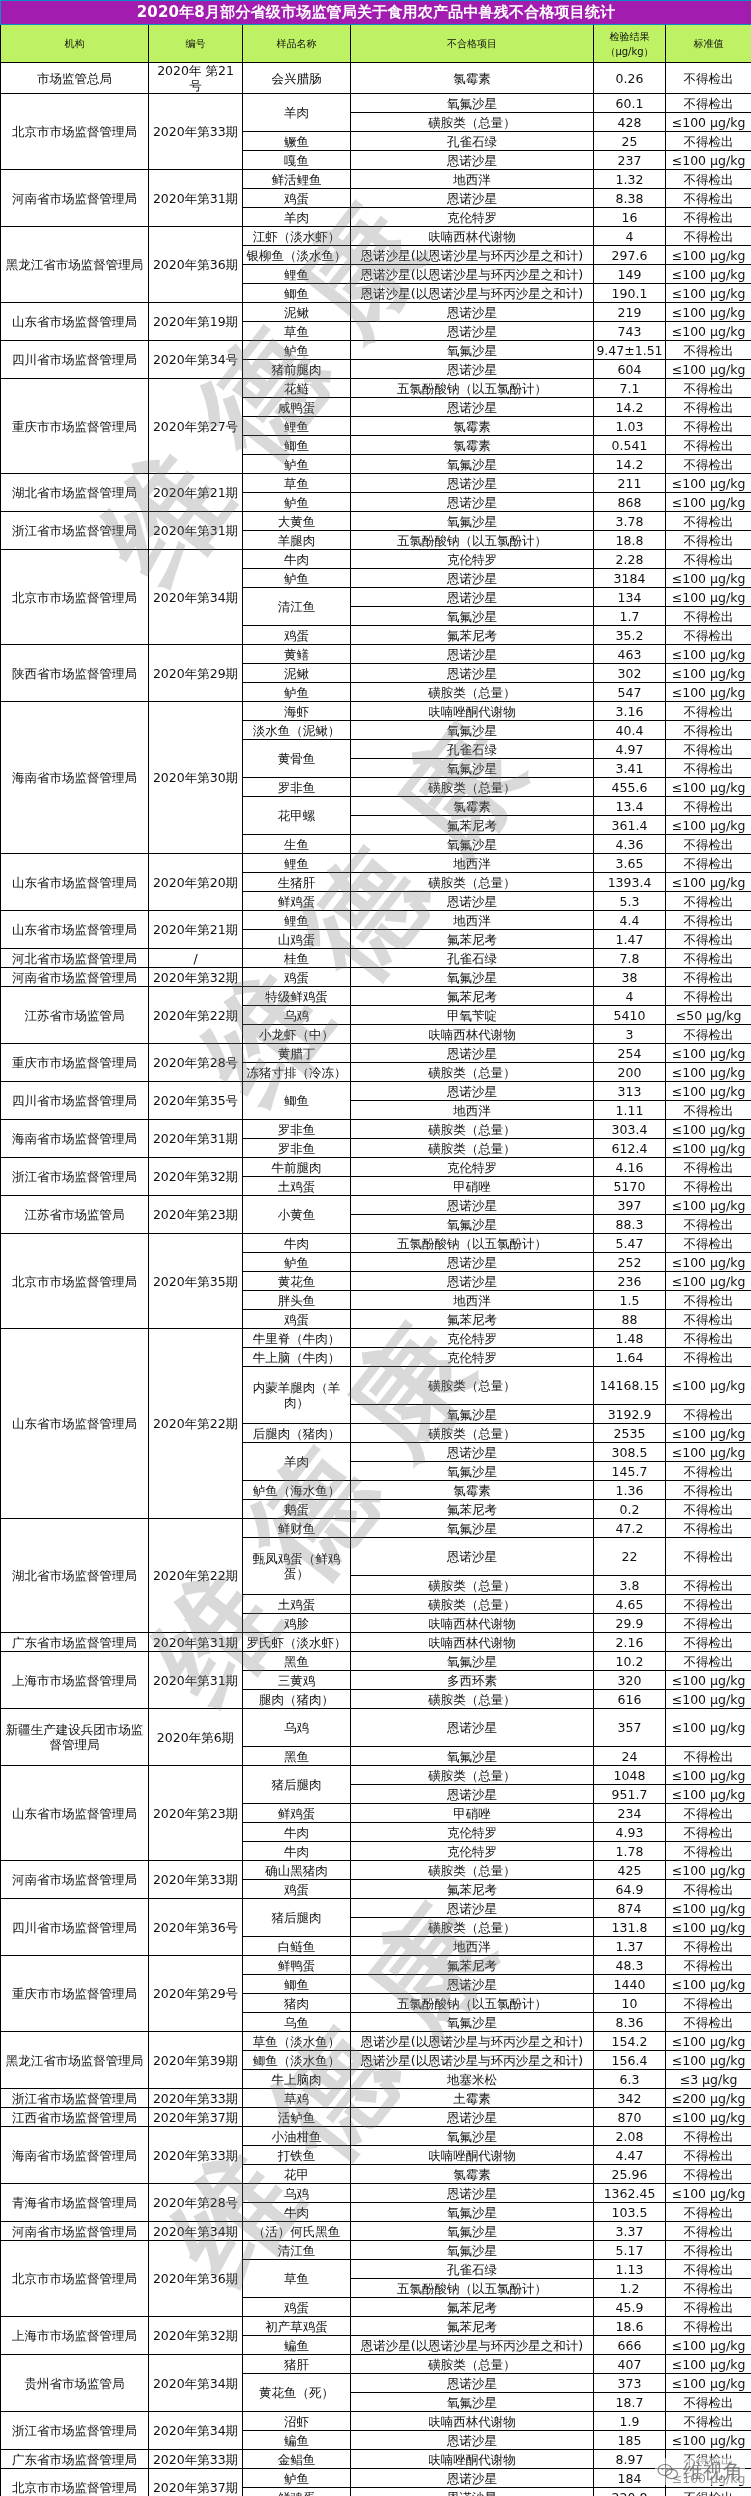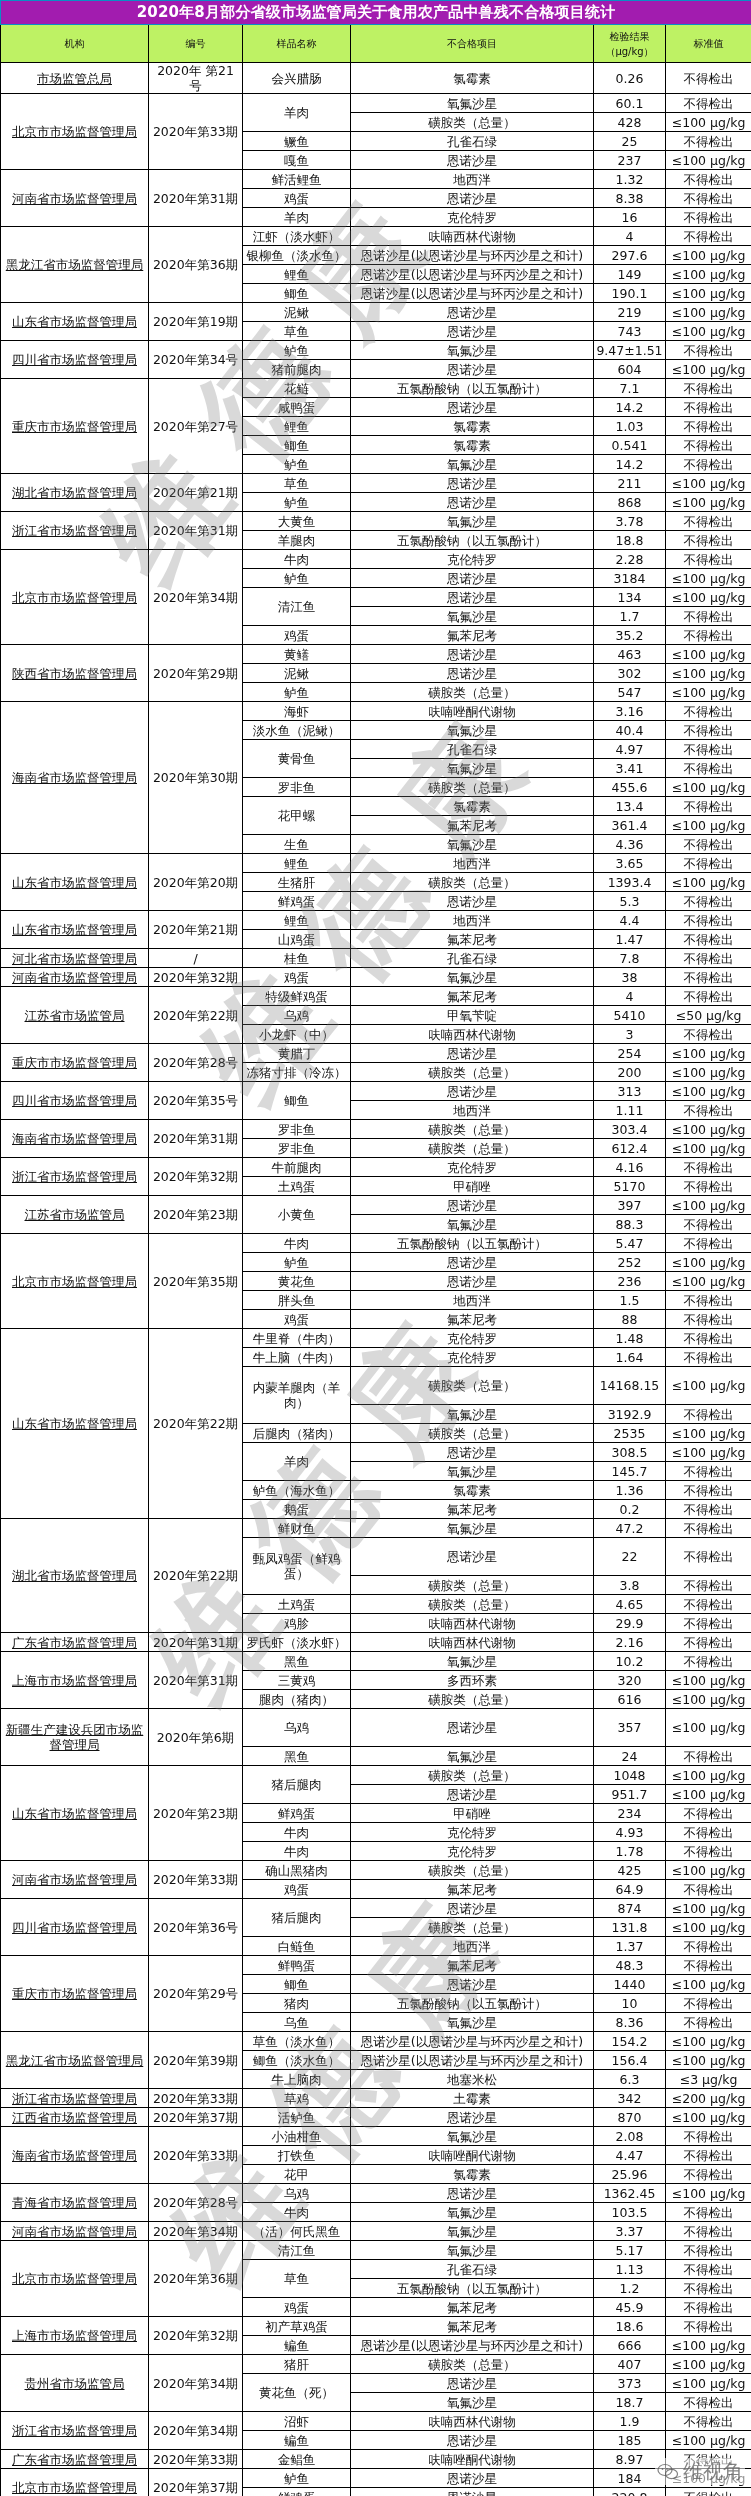--- a/index.html
+++ b/index.html
@@ -11,21 +11,21 @@
     border: 1px solid #000; text-align: center; vertical-align: middle;
     font-size: 12.5px; line-height: 15px; padding: 0 2px; height: 18px;
     overflow: hidden; word-break: break-all;
   }
   .title-cell {
     background: #a21caf; color: #fff; font-weight: bold; font-size: 15px !important;
     height: 23px !important; border: 1px solid #0a8fc4 !important; letter-spacing: 0.2px;
   }
   thead th.hd { height: 37px; font-weight: normal; font-size: 10px; background: #bef264; }
   tr.tall td.c-item, tr.tall td.c-result, tr.tall td.c-std { height: 37px; }
-  td.c-org { font-size: 12.5px; text-decoration: underline; }
+  td.c-org { font-size: 12.5px; }
   .hd-line { display: block; }
   .wm {
     position: absolute; pointer-events: none; color: rgba(120,120,120,0.28);
     font-size: 118px; font-weight: bold; white-space: nowrap; letter-spacing: 40px;
     transform: rotate(-52deg); transform-origin: center center; z-index: 5;
   }
   .corner-wm {
     position: absolute; right: 6px; bottom: 22px; z-index: 6; display: flex; align-items: center;
     color: rgba(90,90,90,0.75); font-size: 20px; background: rgba(255,255,255,0.55); padding: 0 2px;
   }

